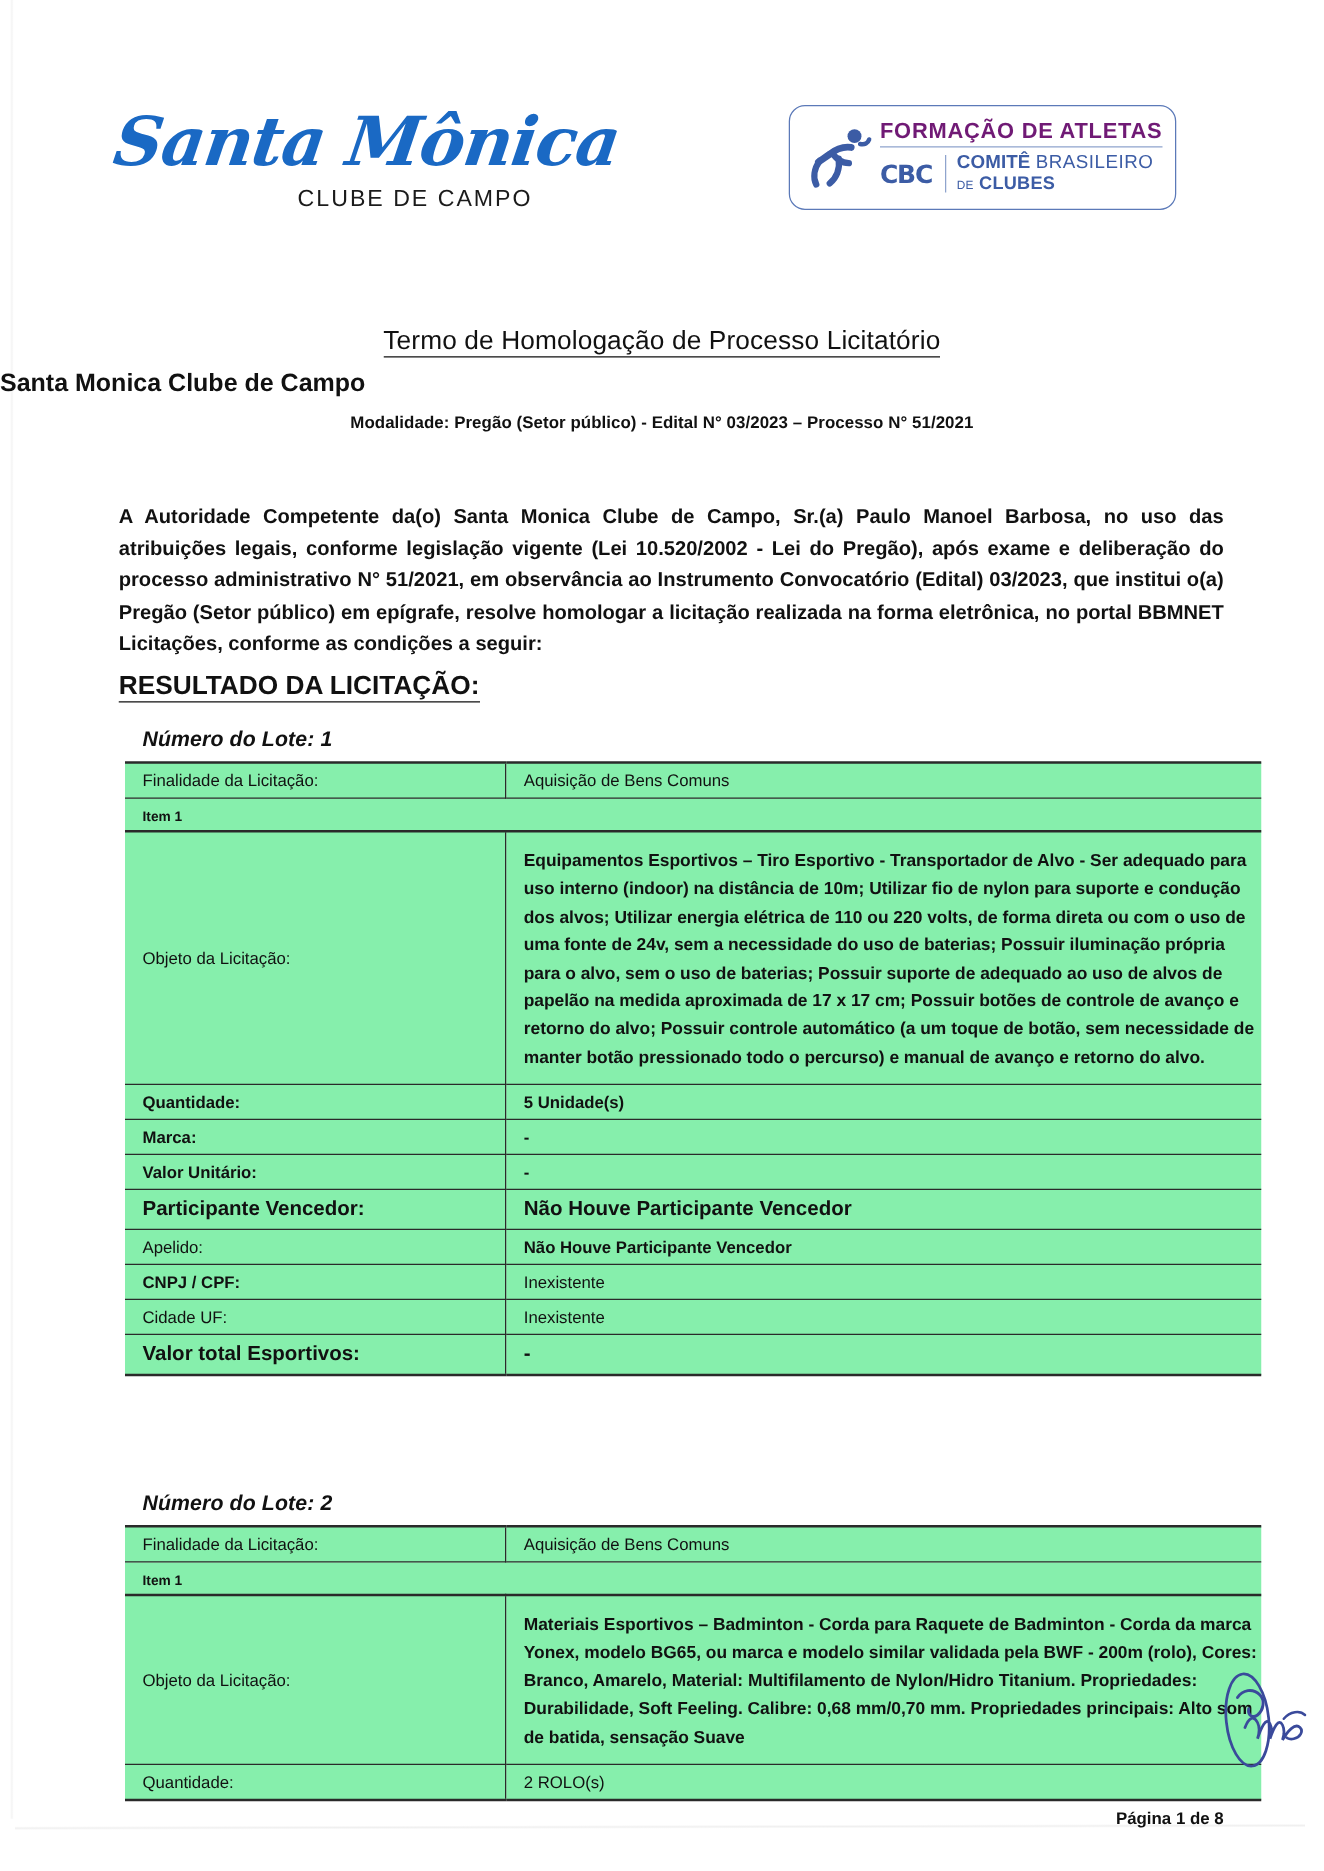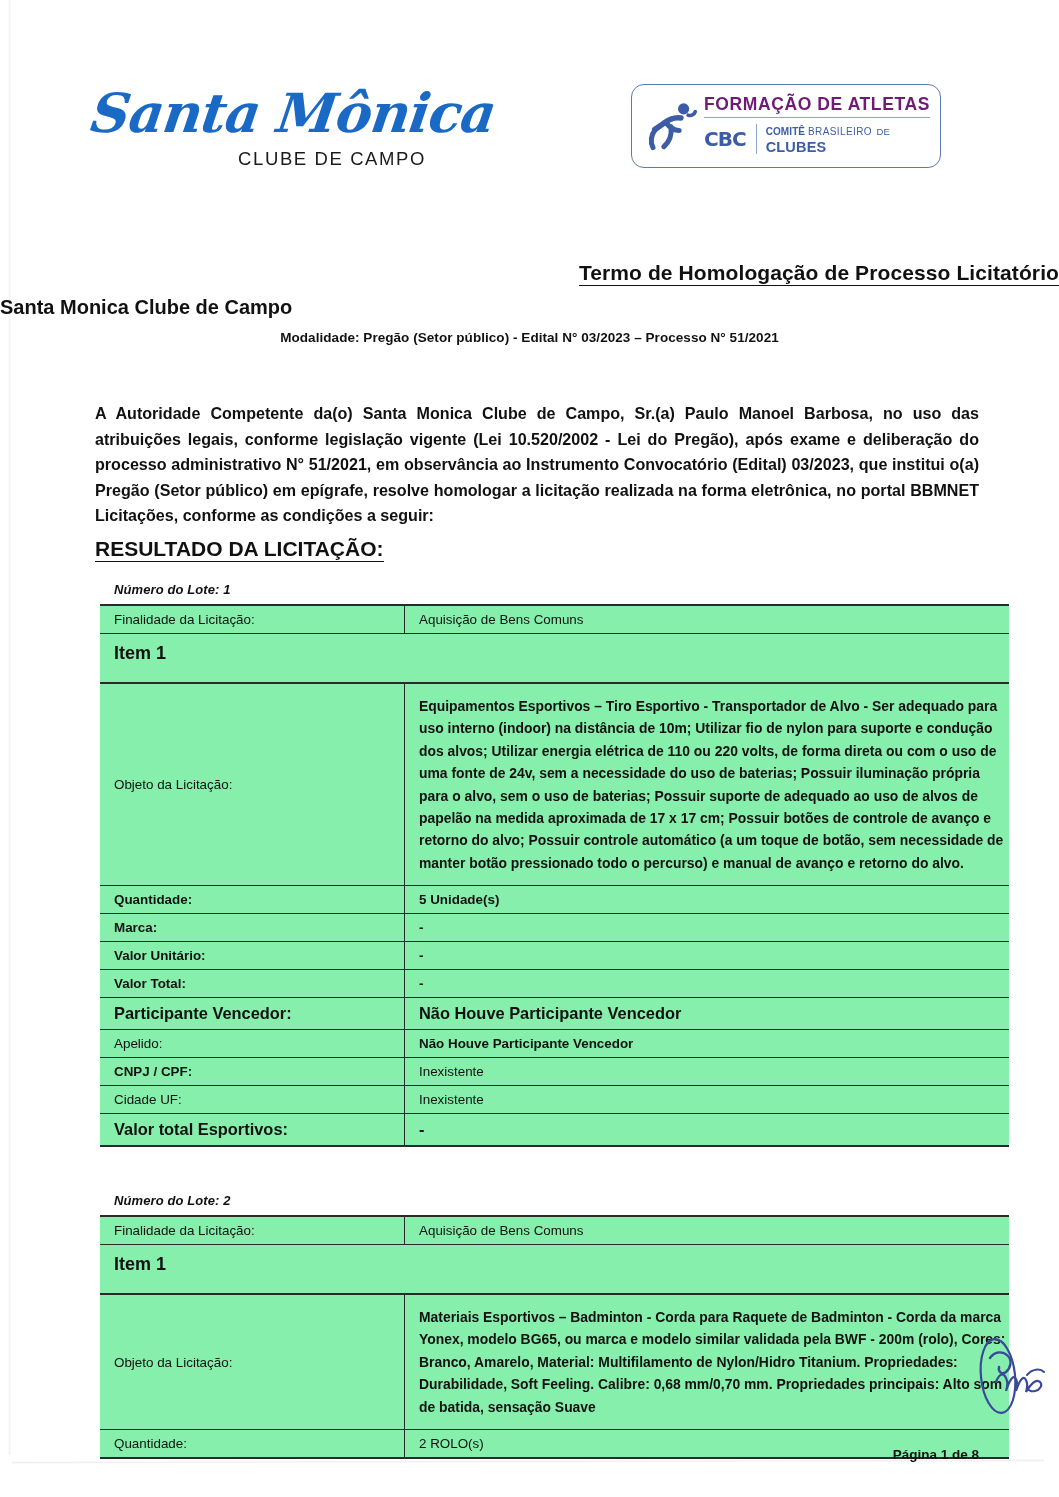--- a/index.html
+++ b/index.html
@@ -112,33 +112,33 @@
     line-height: 1;
     font-family: "DejaVu Sans", sans-serif;
   }
   .cbc-divider {
     width: 1.2px;
     height: 30px;
     background: #8fa4cd;
     margin: 0 9px 0 10px;
   }
   .cbc-comite { line-height: 1.05; color: #3c5ca5; }
-  .cbc-comite .l1 { font-size: 10px; letter-spacing: .1px; }
+  .cbc-comite .l1 { font-size: 15px; letter-spacing: .1px; }
   .cbc-comite .l1 b { font-weight: bold; }
   .cbc-comite .l1 span.thin { font-weight: normal; letter-spacing: .4px; }
   .cbc-comite .l2 { font-size: 14.5px; font-weight: bold; letter-spacing: .2px; text-align: right; }
   .cbc-comite .l2 .de { font-size: 9.5px; font-weight: normal; }
 
   
   .doc-title {
     position: absolute;
     left: 0; top: 261px; width: 1059px;
-    text-align: right;
+    text-align: center;
     font-size: 21px;
-    font-weight: bold;
+    font-weight: normal;
     letter-spacing: .1px;
   }
   .doc-title span { border-bottom: 1.6px solid #111; padding-bottom: 1px; }
   .doc-subtitle {
     position: absolute;
     left: 0; top: 296px; width: 1059px;
     font-size: 20px;
     font-weight: bold;
   }
   .doc-modality {
@@ -165,21 +165,21 @@
     position: absolute;
     left: 95px; top: 537px;
     font-size: 21px;
     font-weight: bold;
   }
   .section-head span { border-bottom: 1.6px solid #111; padding-bottom: 1px; }
 
   
   .lot { position: absolute; left: 100px; width: 880px; }
   .lot-title {
-    font-size: 13px;
+    font-size: 17px;
     font-style: italic;
     font-weight: bold;
     padding: 0 0 7px 14px;
     letter-spacing: .1px;
   }
   table.lot-table {
     width: 880px;
     border-collapse: collapse;
     table-layout: fixed;
     font-size: 13.4px;
@@ -193,24 +193,24 @@
   }
   td.k { width: 290px; border-right: 1.1px solid #2a2a2a; }
   td.v { width: 590px; }
   tr.thick td { border-top-width: 2.2px; }
   tr.thick-bottom td { border-bottom-width: 2.2px; }
   td.noline { border-right: none; }
   tr.item-row td {
     border-top: none;
     border-bottom: 2.2px solid #2a2a2a;
     border-right: none;
-    font-size: 18px;
+    font-size: 11px;
     font-weight: bold;
     padding-top: 9px;
-    padding-bottom: 18px;
+    padding-bottom: 4px;
   }
   tr.obj-row td { padding-top: 11px; padding-bottom: 11px; }
   td.obj-text {
     font-size: 13.9px;
     font-weight: bold;
     line-height: 22.4px;
     padding-right: 16px;
     text-align: left;
   }
   td.k.big { font-size: 16.4px; font-weight: bold; }
@@ -305,24 +305,20 @@
         </tr>
         <tr>
           <td class="k bold">Marca:</td>
           <td class="v bold">-</td>
         </tr>
         <tr>
           <td class="k bold">Valor Unitário:</td>
           <td class="v bold">-</td>
         </tr>
         <tr>
-          <td class="k bold">Valor Total:</td>
-          <td class="v bold">-</td>
-        </tr>
-        <tr>
           <td class="k big">Participante Vencedor:</td>
           <td class="v big">Não Houve Participante Vencedor</td>
         </tr>
         <tr>
           <td class="k plain">Apelido:</td>
           <td class="v bold">Não Houve Participante Vencedor</td>
         </tr>
         <tr>
           <td class="k bold">CNPJ / CPF:</td>
           <td class="v">Inexistente</td>

